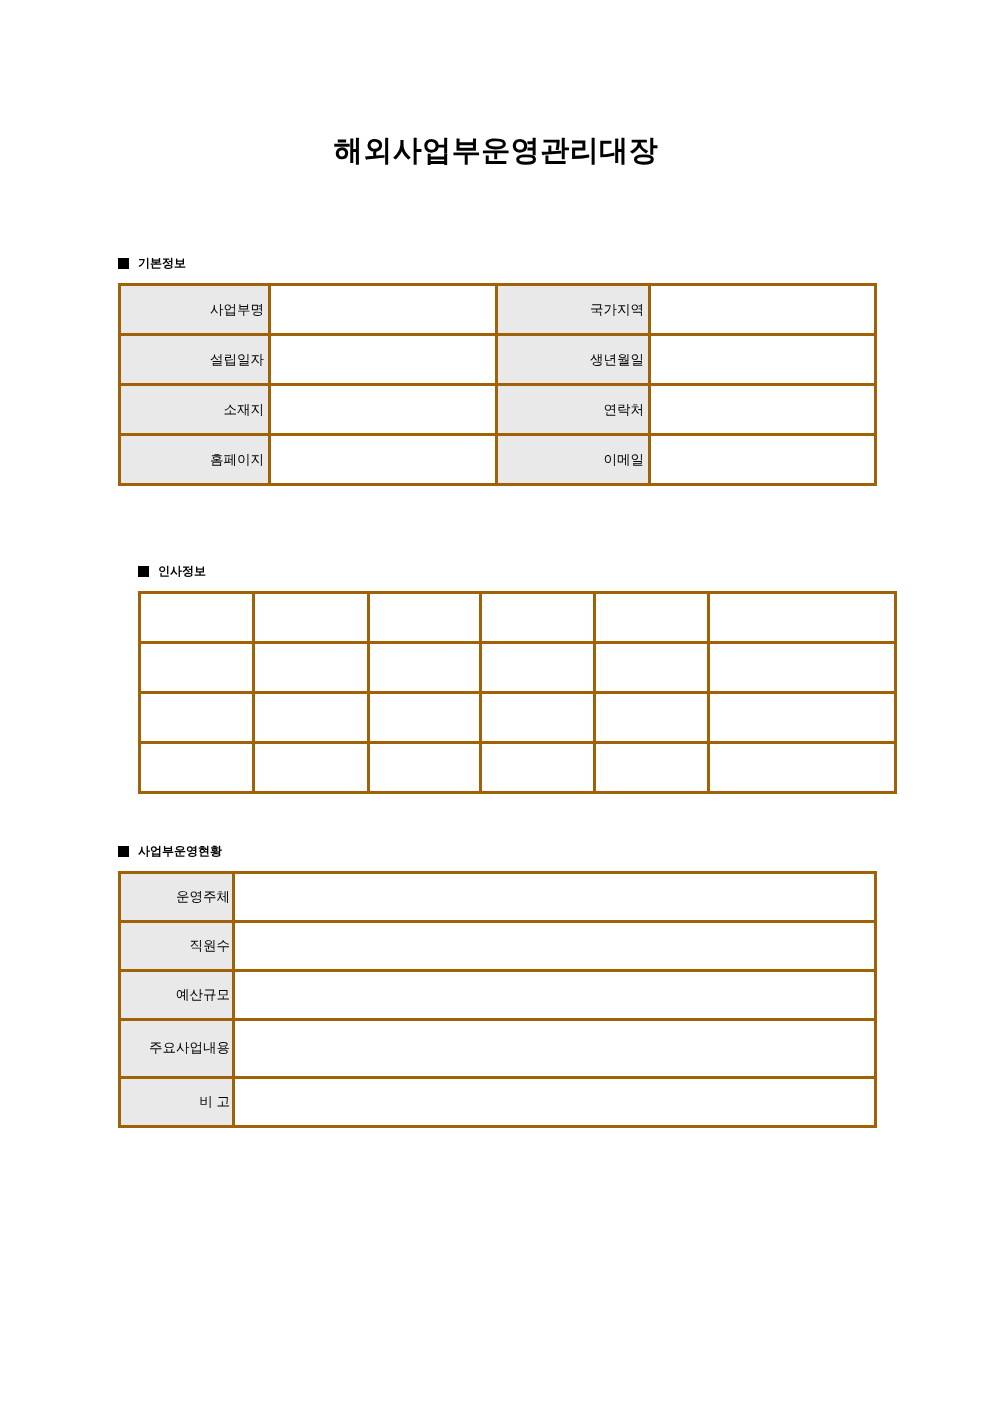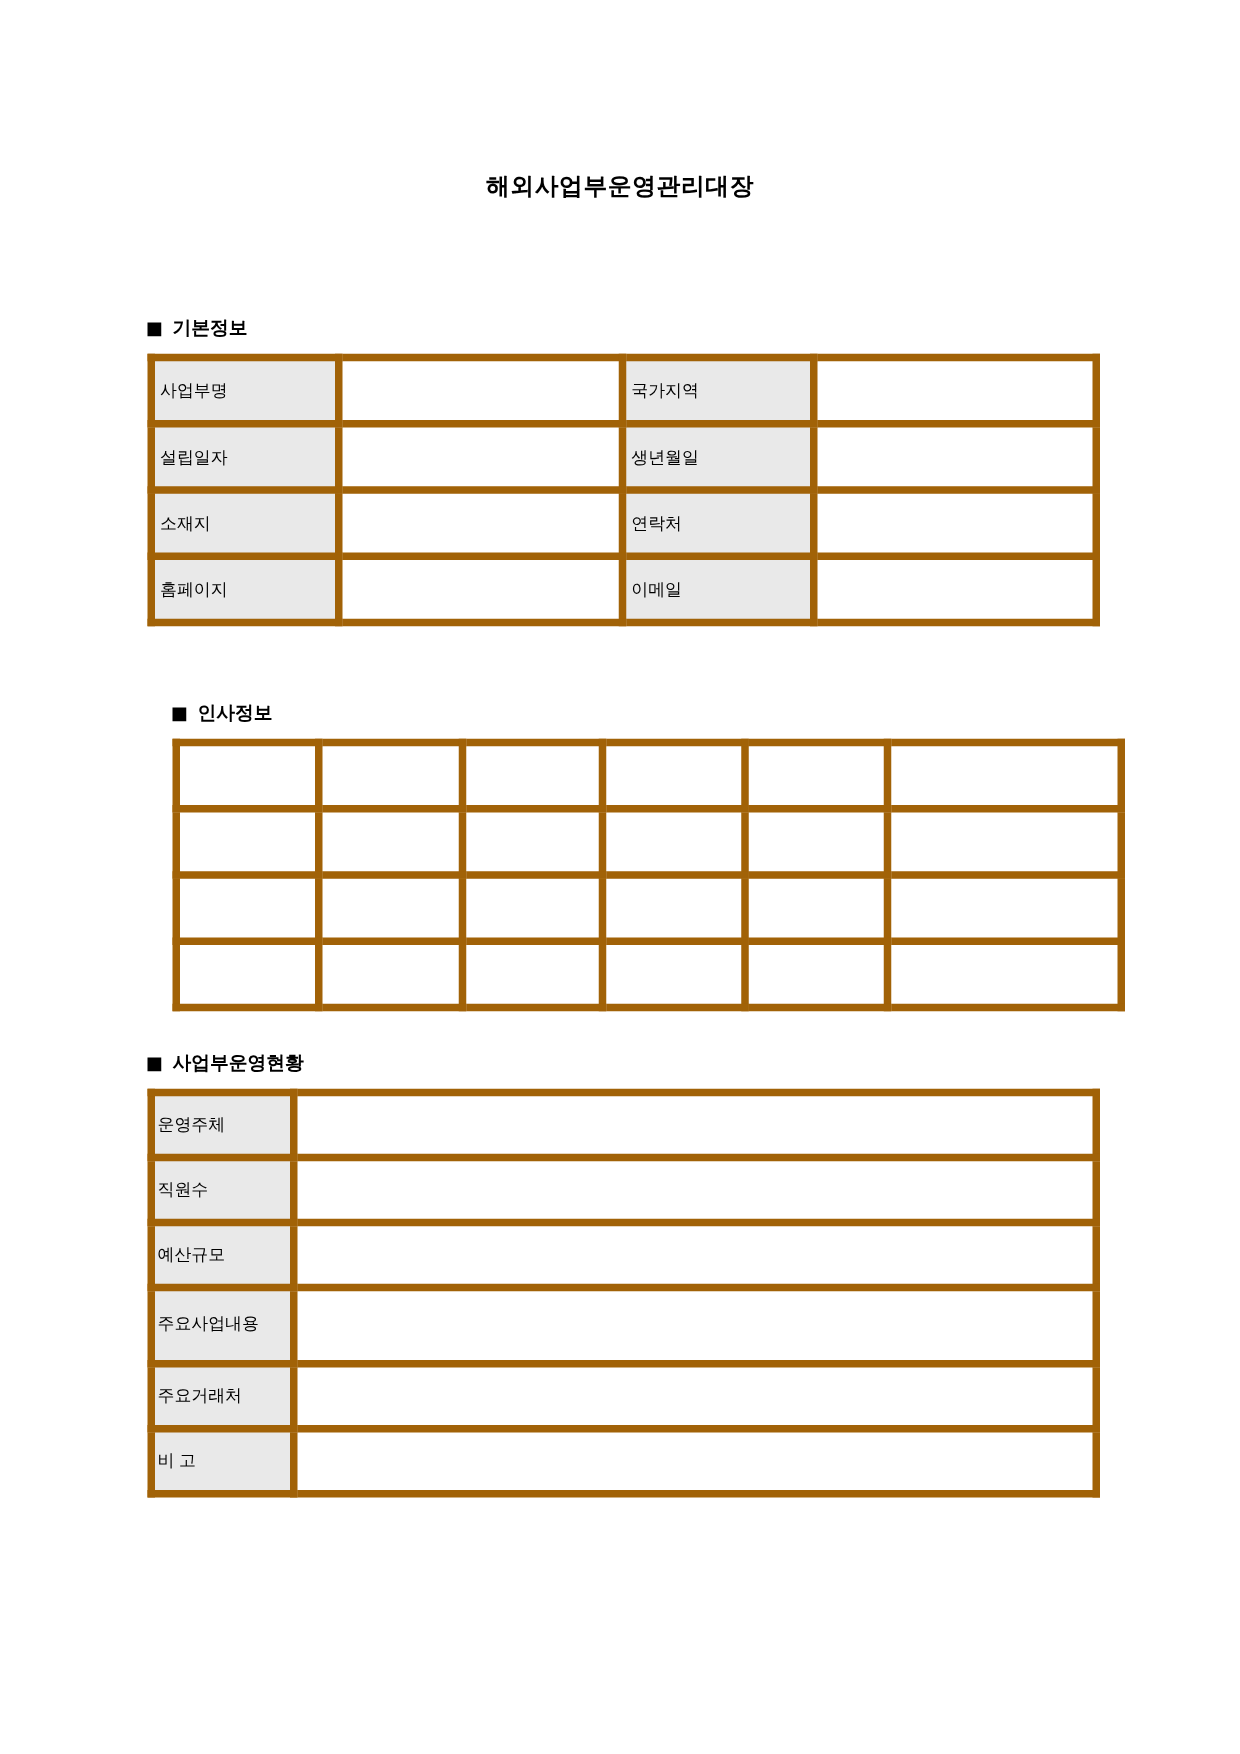--- a/index.html
+++ b/index.html
@@ -24,63 +24,63 @@
     background: #ffffff;
     overflow: hidden;
   }
 
   .doc-title {
     position: absolute;
     left: 0;
     top: 131px;
     width: 992px;
     text-align: center;
-    font-size: 19px;
+    font-size: 29px;
     font-weight: bold;
     letter-spacing: 0.5px;
     line-height: 38px;
   }
 
   .section {
     position: absolute;
     left: 118px;
     width: 756px;
   }
 
   .section-header {
     display: flex;
     align-items: center;
     gap: 9px;
-    font-size: 15px;
+    font-size: 12px;
     font-weight: bold;
     line-height: 20px;
     margin-bottom: 9px;
     height: 22px;
   }
   .bullet-square {
     display: inline-block;
     width: 11px;
     height: 11px;
     background: #000000;
     flex: 0 0 auto;
   }
 
   table.grid {
     border-collapse: collapse;
     table-layout: fixed;
     width: 756px;
     border: 1px solid #000000;
   }
   table.grid td {
-    border: 6px solid #a16207;
+    border: 3px solid #a16207;
     font-size: 13.5px;
     line-height: 18px;
     padding: 0 4px;
     vertical-align: middle;
-    text-align: left;
+    text-align: right;
     word-break: keep-all;
   }
   td.label {
     background: #e9e9e9;
   }
   td.value {
     background: #ffffff;
   }
   td.colhead {
     background: #e9e9e9;
@@ -221,24 +221,20 @@
         </tr>
         <tr>
           <td class="label">예산규모</td>
           <td class="value"></td>
         </tr>
         <tr class="tall">
           <td class="label">주요사업내용</td>
           <td class="value"></td>
         </tr>
         <tr>
-          <td class="label">주요거래처</td>
-          <td class="value"></td>
-        </tr>
-        <tr>
           <td class="label">비 고</td>
           <td class="value"></td>
         </tr>
       </tbody>
     </table>
   </div>
 
 </div>
 
 </body></html>

